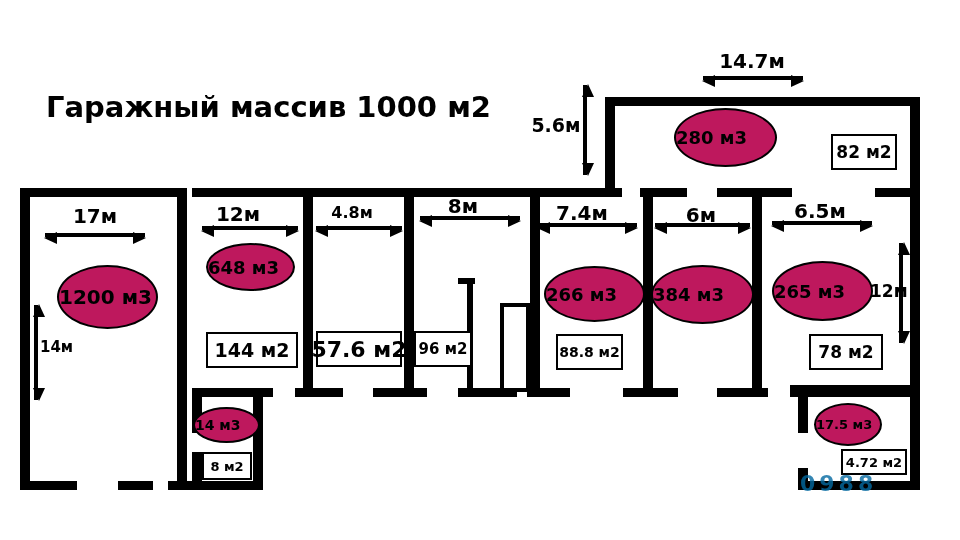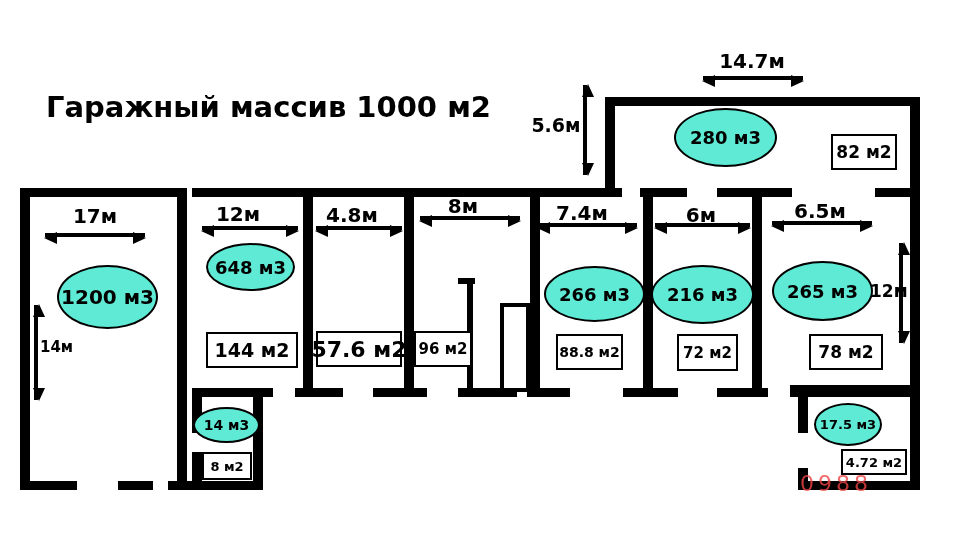--- a/index.html
+++ b/index.html
@@ -1,36 +1,36 @@
 <!DOCTYPE html>
 <html><head>
 <meta charset="utf-8">
 <style>
   html,body{margin:0;padding:0;background:#fff;}
   #plan{position:relative;width:960px;height:540px;background:#fff;overflow:hidden;
         font-family:"DejaVu Sans",sans-serif;color:#000;}
   .title{position:absolute;left:46px;top:90px;font-size:29px;font-weight:bold;white-space:nowrap;}
   .wall{position:absolute;background:#000;}
-  .oval{position:absolute;border:2px solid #000;border-radius:50%;background:#5eead4;
-        display:flex;align-items:center;justify-content:center;font-weight:bold;white-space:nowrap;z-index:2;}
+  .oval{position:absolute;border:2px solid #000;border-radius:50%;background:#be185d;
+        display:flex;align-items:center;font-weight:bold;white-space:nowrap;z-index:2;}
   .abox{position:absolute;border:2px solid #000;background:#fff;
         display:flex;align-items:center;justify-content:center;font-weight:bold;white-space:nowrap;z-index:2;}
   .dim{position:absolute;font-weight:bold;text-align:center;white-space:nowrap;z-index:2;}
   .arrow-h{position:absolute;height:0;border-top:4px solid #000;z-index:2;}
   .arrow-h::before,.arrow-h::after{content:"";position:absolute;top:-5px;width:0;height:0;
         border-top:6px solid transparent;border-bottom:6px solid transparent;}
   .arrow-h::before{left:-1px;border-right:13px solid #000;}
   .arrow-h::after{right:-1px;border-left:13px solid #000;}
   .arrow-v{position:absolute;width:0;border-left:4px solid #000;z-index:2;}
   .arrow-v::before,.arrow-v::after{content:"";position:absolute;left:-5px;width:0;height:0;
         border-left:6px solid transparent;border-right:6px solid transparent;}
   .arrow-v::before{top:-1px;border-bottom:13px solid #000;}
   .arrow-v::after{bottom:-1px;border-top:13px solid #000;}
   .doorrect{position:absolute;border:4px solid #000;background:#fff;z-index:1;}
-  .wm{position:absolute;font-weight:normal;color:#ef4444;opacity:.8;font-size:22px;letter-spacing:4px;z-index:3;}
+  .wm{position:absolute;font-weight:bold;color:#0369a1;opacity:.8;font-size:22px;letter-spacing:4px;z-index:3;}
 </style>
 </head>
 <body>
 
 <div id="plan">
 
   <div class="title">Гаражный массив 1000 м2</div>
 
   <div class="wall" style="left:20px;top:188px;width:167px;height:9px"></div>
   <div class="wall" style="left:20px;top:188px;width:10px;height:302px"></div>
@@ -74,21 +74,21 @@
   <div class="wall" style="left:458px;top:278px;width:17px;height:6px"></div>
   <div class="wall" style="left:467px;top:278px;width:6px;height:112px"></div>
   <div class="doorrect" style="left:500px;top:303px;width:22px;height:81px"></div>
 
   <div class="dim" style="left:60px;top:204px;width:70px;font-size:20px">17м</div>
   <div class="arrow-h" style="left:45px;top:233px;width:100px"></div>
 
   <div class="dim" style="left:203px;top:202px;width:70px;font-size:20px">12м</div>
   <div class="arrow-h" style="left:202px;top:226px;width:96px"></div>
 
-  <div class="dim" style="left:317px;top:203px;width:70px;font-size:20px">4.8м</div>
+  <div class="dim" style="left:317px;top:203px;width:70px;font-size:16px">4.8м</div>
   <div class="arrow-h" style="left:316px;top:226px;width:86px"></div>
 
   <div class="dim" style="left:433px;top:194px;width:60px;font-size:20px">8м</div>
   <div class="arrow-h" style="left:420px;top:216px;width:100px"></div>
 
   <div class="dim" style="left:548px;top:201px;width:68px;font-size:20px">7.4м</div>
   <div class="arrow-h" style="left:538px;top:223px;width:99px"></div>
 
   <div class="dim" style="left:673px;top:203px;width:56px;font-size:20px">6м</div>
   <div class="arrow-h" style="left:655px;top:223px;width:95px"></div>
@@ -111,21 +111,21 @@
   <div class="oval" style="left:57px;top:265px;width:97px;height:60px;font-size:20px">
       <span>1200 м3</span>
     </div>
   <div class="oval" style="left:206px;top:243px;width:85px;height:44px;font-size:18px">
       <span>648 м3</span>
     </div>
   <div class="oval" style="left:544px;top:266px;width:97px;height:52px;font-size:18px">
       <span>266 м3</span>
     </div>
   <div class="oval" style="left:651px;top:265px;width:99px;height:55px;font-size:18px">
-      <span>216 м3</span>
+      <span>384 м3</span>
     </div>
   <div class="oval" style="left:772px;top:261px;width:97px;height:56px;font-size:18px">
       <span>265 м3</span>
     </div>
   <div class="oval" style="left:674px;top:108px;width:99px;height:55px;font-size:18px">
       <span>280 м3</span>
     </div>
   <div class="oval" style="left:193px;top:407px;width:63px;height:32px;font-size:14px">
       <span>14 м3</span>
     </div>
@@ -138,23 +138,20 @@
     </div>
   <div class="abox" style="left:316px;top:331px;width:82px;height:32px;font-size:22px">
       <span>57.6 м2</span>
     </div>
   <div class="abox" style="left:414px;top:331px;width:54px;height:32px;font-size:15px">
       <span>96 м2</span>
     </div>
   <div class="abox" style="left:556px;top:334px;width:63px;height:32px;font-size:14px">
       <span>88.8 м2</span>
     </div>
-  <div class="abox" style="left:677px;top:334px;width:57px;height:33px;font-size:15px">
-      <span>72 м2</span>
-    </div>
   <div class="abox" style="left:809px;top:334px;width:70px;height:32px;font-size:17px">
       <span>78 м2</span>
     </div>
   <div class="abox" style="left:831px;top:134px;width:62px;height:32px;font-size:17px">
       <span>82 м2</span>
     </div>
   <div class="abox" style="left:202px;top:452px;width:46px;height:24px;font-size:13px">
       <span>8 м2</span>
     </div>
   <div class="abox" style="left:841px;top:449px;width:62px;height:22px;font-size:13px">

